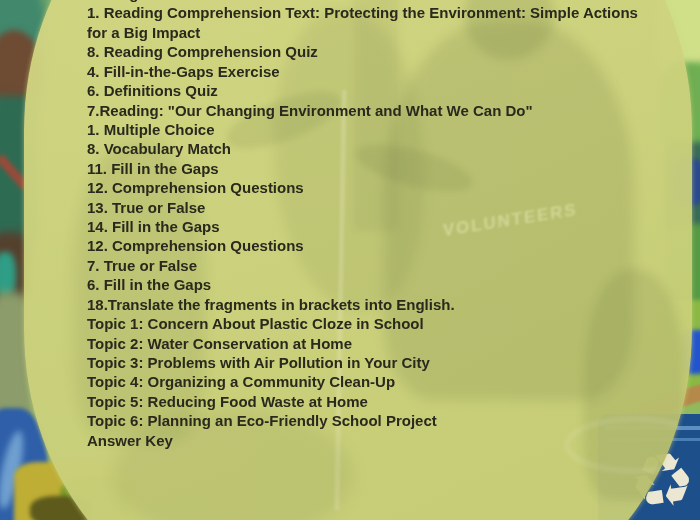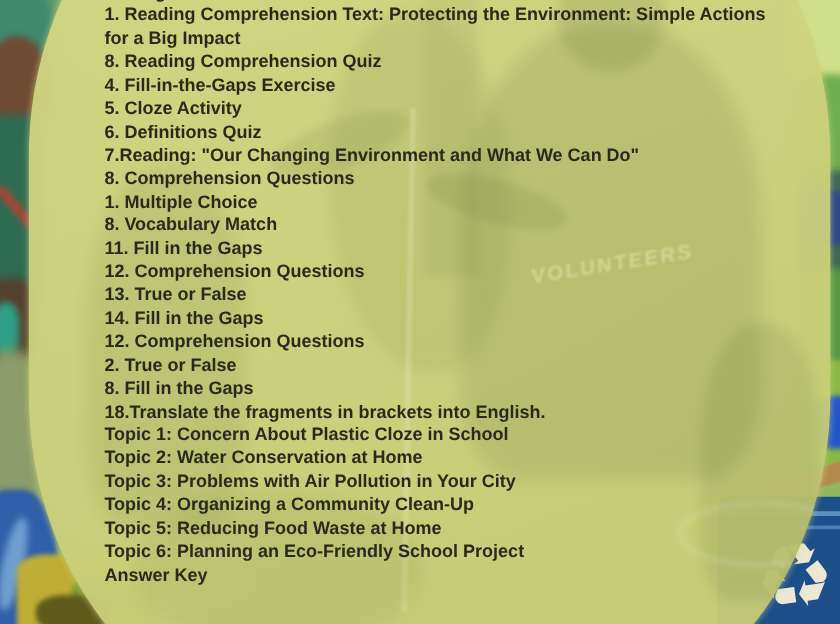--- a/index.html
+++ b/index.html
@@ -117,33 +117,31 @@
     <div class="g-bin-rim"></div>
     <div class="shirt-text">VOLUNTEERS</div>
   </div>
 
   <div class="content">
     <div class="line">Writing</div>
     <div class="line">1. Reading Comprehension Text: Protecting the Environment: Simple Actions</div>
     <div class="line">for a Big Impact</div>
     <div class="line">8. Reading Comprehension Quiz</div>
     <div class="line">4. Fill-in-the-Gaps Exercise</div>
-    <div class="line">5. Cloze Activity</div>
     <div class="line">6. Definitions Quiz</div>
     <div class="line">7.Reading: "Our Changing Environment and What We Can Do"</div>
-    <div class="line">8. Comprehension Questions</div>
     <div class="line">1. Multiple Choice</div>
     <div class="line">8. Vocabulary Match</div>
     <div class="line">11. Fill in the Gaps</div>
     <div class="line">12. Comprehension Questions</div>
     <div class="line">13. True or False</div>
     <div class="line">14. Fill in the Gaps</div>
     <div class="line">12. Comprehension Questions</div>
-    <div class="line">2. True or False</div>
-    <div class="line">8. Fill in the Gaps</div>
+    <div class="line">7. True or False</div>
+    <div class="line">6. Fill in the Gaps</div>
     <div class="line">18.Translate the fragments in brackets into English.</div>
     <div class="line">Topic 1: Concern About Plastic Cloze in School</div>
     <div class="line">Topic 2: Water Conservation at Home</div>
     <div class="line">Topic 3: Problems with Air Pollution in Your City</div>
     <div class="line">Topic 4: Organizing a Community Clean-Up</div>
     <div class="line">Topic 5: Reducing Food Waste at Home</div>
     <div class="line">Topic 6: Planning an Eco-Friendly School Project</div>
     <div class="line">Answer Key</div>
   </div>
 

